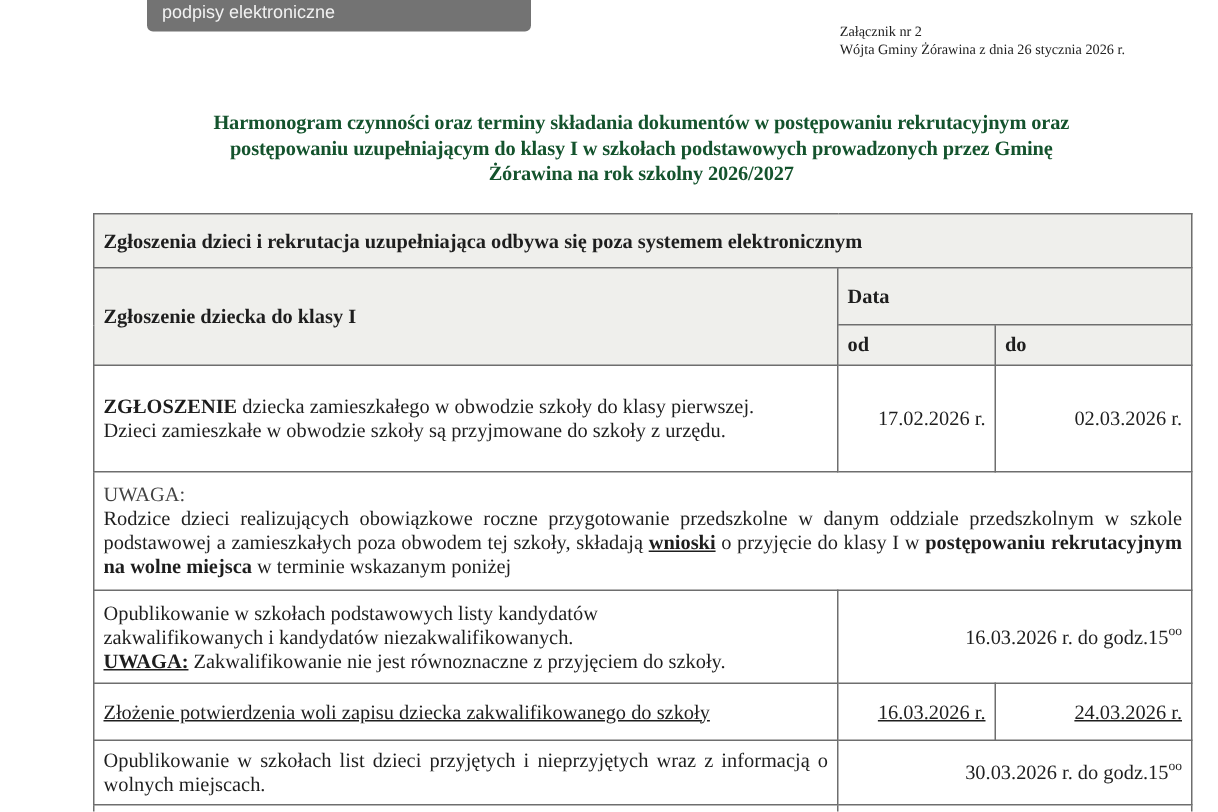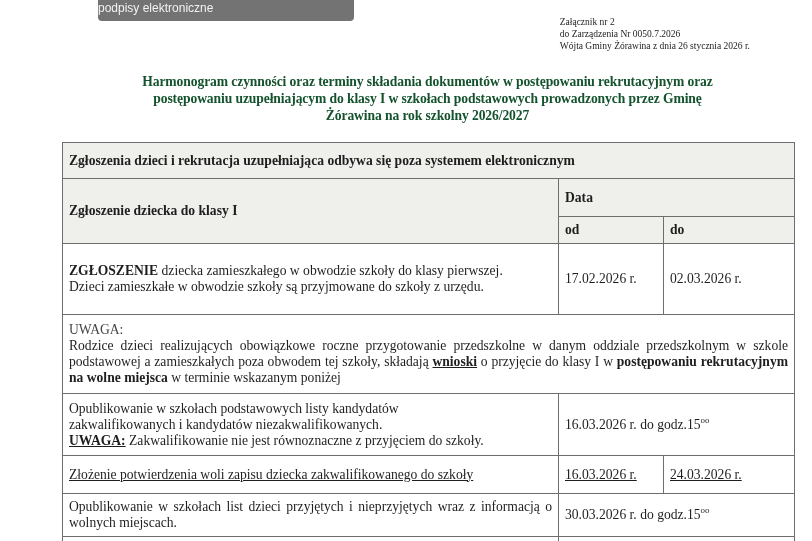--- a/index.html
+++ b/index.html
@@ -20,20 +20,21 @@
       left: 98px;
       top: 0;
       width: 256px;
       height: 21px;
       background: #737373;
       border-radius: 0 0 4px 4px;
       color: #f2f2f2;
       font-family: "Liberation Sans", "DejaVu Sans", sans-serif;
       font-size: 12px;
       line-height: 16px;
+      padding-left: 10px;
       box-sizing: border-box;
     }
     .annex {
       position: absolute;
       right: 62px;
       top: 16px;
       text-align: left;
       font-size: 9.5px;
       line-height: 12px;
       color: #222;
@@ -64,21 +65,21 @@
       border: 1px solid #6e6e6e;
       padding: 0 6px;
       vertical-align: middle;
       box-sizing: border-box;
     }
     .hdr {
       background: #efefec;
       text-align: left;
       font-weight: bold;
     }
-    .center { text-align: left; }
+    .center { text-align: right; }
     .justify { text-align: justify; text-align-last: left; }
     .bold { font-weight: bold; }
     .ul { text-decoration: underline; }
     .sup { font-size: 9px; vertical-align: super; line-height: 0; }
     .uwaga-label { color: #444; }
     .rh-header1 { height: 36px; }
     .rh-header2a { height: 38px; }
     .rh-header2b { height: 27px; }
     .rh-zgl { height: 71px; }
     .rh-uwaga { height: 79px; }
@@ -90,21 +91,20 @@
   </style>
 </head>
 <body>
 
 <div class="tooltip">
   <span>podpisy elektroniczne</span>
 </div>
 
 <div class="annex">
   <span class="line">Załącznik nr 2</span>
-  <span class="line">do Zarządzenia Nr 0050.7.2026</span>
   <span class="line">Wójta Gminy Żórawina z dnia 26 stycznia 2026 r.</span>
 </div>
 
 <div class="title">
   <span class="line">Harmonogram czynności oraz terminy składania dokumentów w postępowaniu rekrutacyjnym oraz</span>
   <span class="line">postępowaniu uzupełniającym do klasy I w szkołach podstawowych prowadzonych przez Gminę</span>
   <span class="line">Żórawina na rok szkolny 2026/2027</span>
 </div>
 
 <table class="sched">

